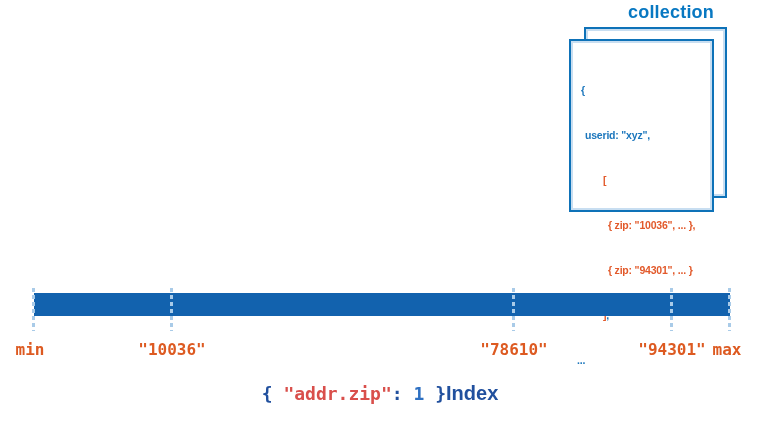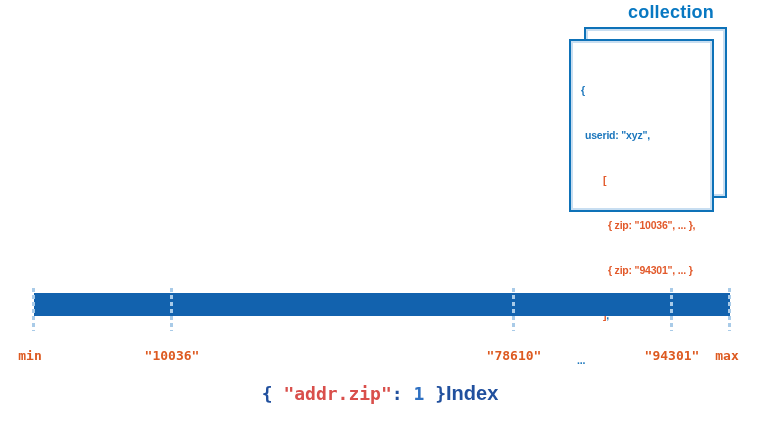--- a/index.html
+++ b/index.html
@@ -60,24 +60,24 @@
     top: 288px;
     width: 3px; height: 43px;
     background: repeating-linear-gradient(
       to bottom,
       var(--tick-blue, #a9cbe8) 0px, var(--tick-blue, #a9cbe8) 4px,
       transparent 4px, transparent 7px);
     z-index: 2;
   }
   .axis-label {
     position: absolute;
-    top: 348px;
+    top: 340px;
     transform: translateX(-50%);
     font-family: "DejaVu Sans Mono", monospace;
-    font-size: 13px;
+    font-size: 16px;
     font-weight: bold;
     color: var(--axis-label-orange, #dd5a21);
     white-space: pre;
     z-index: 3;
   }
 
   
   .index-caption {
     position: absolute;
     left: 0; top: 382px; width: 760px;

